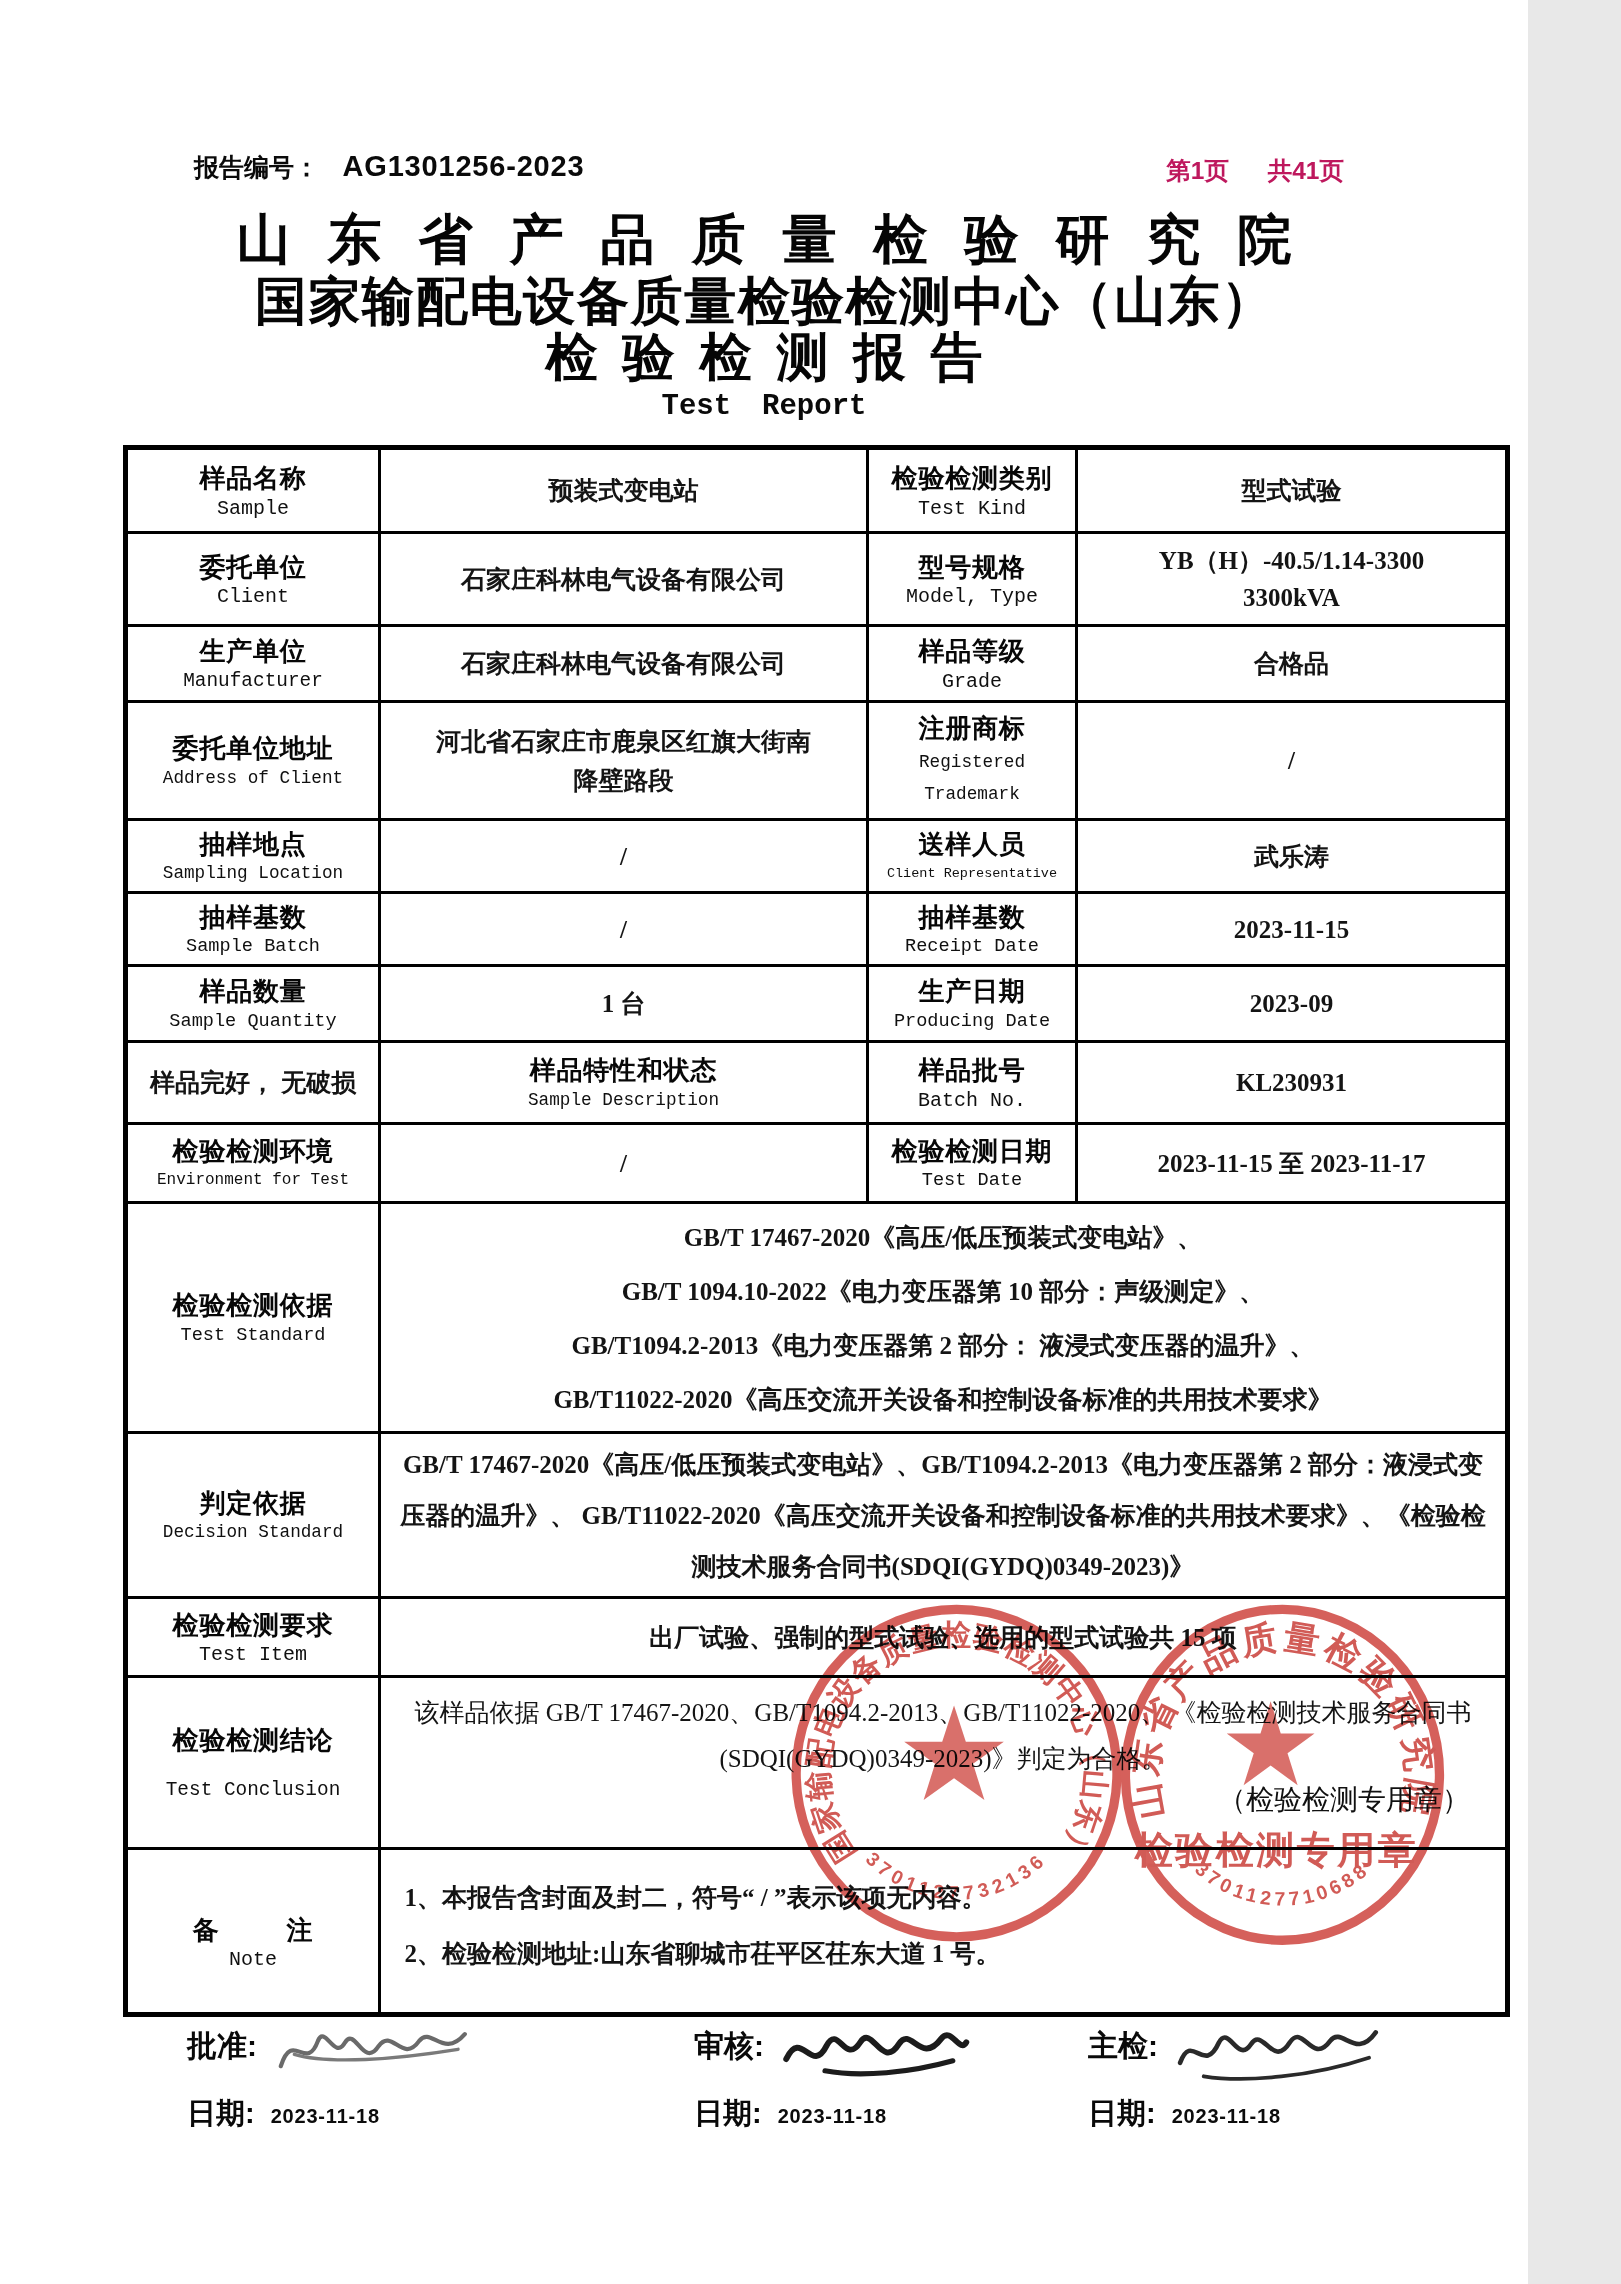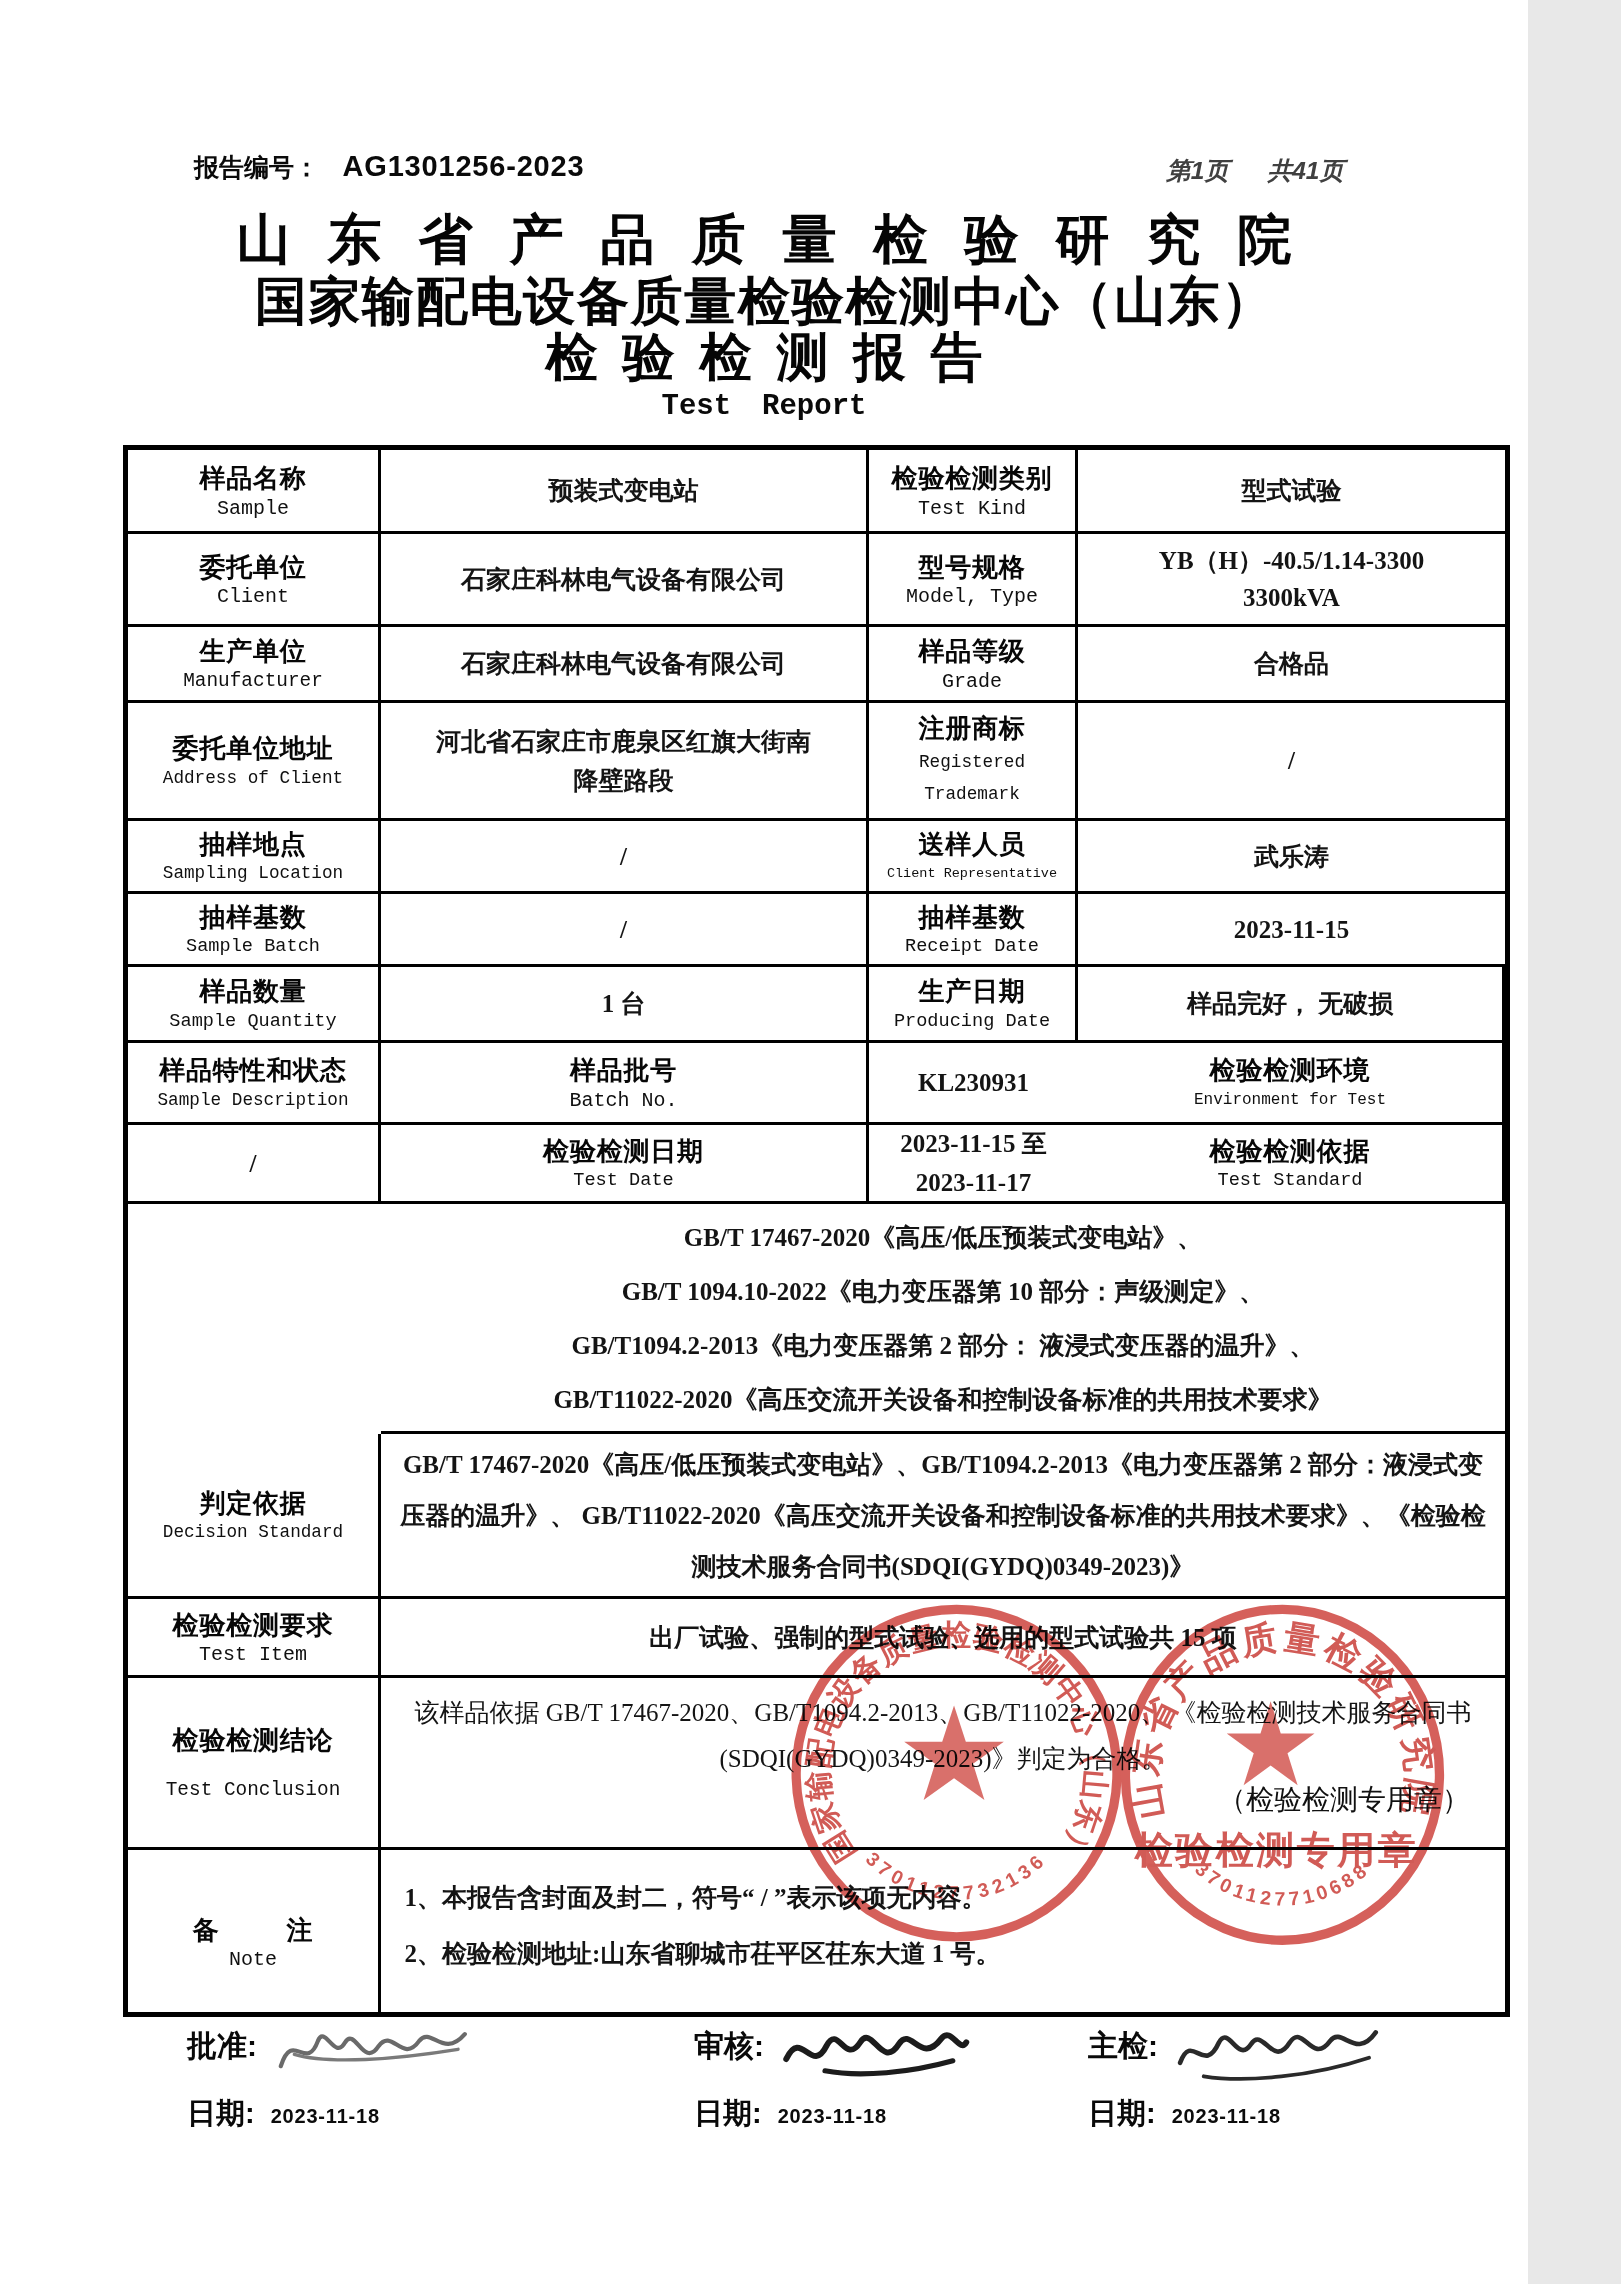--- a/index.html
+++ b/index.html
@@ -4,21 +4,21 @@
 <style>
   html,body{margin:0;padding:0;background:#e8e8e8;}
   .page{
     position:relative;width:1528px;height:2284px;background:#ffffff;
     font-family:"Liberation Serif",serif;color:#161616;overflow:hidden;
   }
   
   .hdr-left{position:absolute;left:194px;top:150px;display:flex;align-items:baseline;}
   .hdr-label{font-family:"Liberation Sans",sans-serif;font-weight:bold;font-size:25px;color:#0a0a0a;}
   .hdr-no{font-family:"Liberation Sans",sans-serif;font-weight:bold;font-size:29px;letter-spacing:0.8px;margin-left:23.6px;color:#0a0a0a;}
-  .hdr-right{position:absolute;right:184px;top:154px;font-family:"Liberation Sans",sans-serif;font-weight:600;font-size:24.5px;color:#404040;font-style:italic;}
+  .hdr-right{position:absolute;right:184px;top:154px;font-family:"Liberation Sans",sans-serif;font-weight:600;font-size:24.5px;color:#be185d;}
   .hdr-right span{margin-left:32px;}
   .hdr-right span:first-child{margin-left:0;}
   
   .t1{position:absolute;left:0;right:0;top:204px;text-align:center;font-family:"Liberation Sans",sans-serif;
       font-weight:bold;font-size:54px;letter-spacing:37px;margin-right:-37px;color:#050505;}
   .t2{position:absolute;left:0;right:0;top:267px;text-align:center;font-family:"Liberation Sans",sans-serif;
       font-weight:bold;font-size:52px;letter-spacing:1.7px;margin-right:-1.7px;color:#050505;}
   .t3{position:absolute;left:0;right:0;top:323px;text-align:center;font-family:"Liberation Sans",sans-serif;
       font-weight:bold;font-size:52px;letter-spacing:25px;margin-right:-25px;color:#050505;}
   .t4{position:absolute;left:0;right:0;top:390px;text-align:center;font-family:"Liberation Mono",monospace;
@@ -161,20 +161,21 @@
 
     <div class="cell lab">
       <div class="cn">样品数量</div>
       <div class="en en22">Sample Quantity</div>
     </div>
     <div class="cell val">1 台</div>
     <div class="cell lab">
       <div class="cn">生产日期</div>
       <div class="en en22">Producing Date</div>
     </div>
+    <div class="cell val nb-r">2023-09</div>
 
     <div class="cell val">样品完好， 无破损</div>
     <div class="cell lab">
       <div class="cn">样品特性和状态</div>
       <div class="en en21">Sample Description</div>
     </div>
     <div class="cell lab">
       <div class="cn">样品批号</div>
       <div class="en">Batch No.</div>
     </div>

